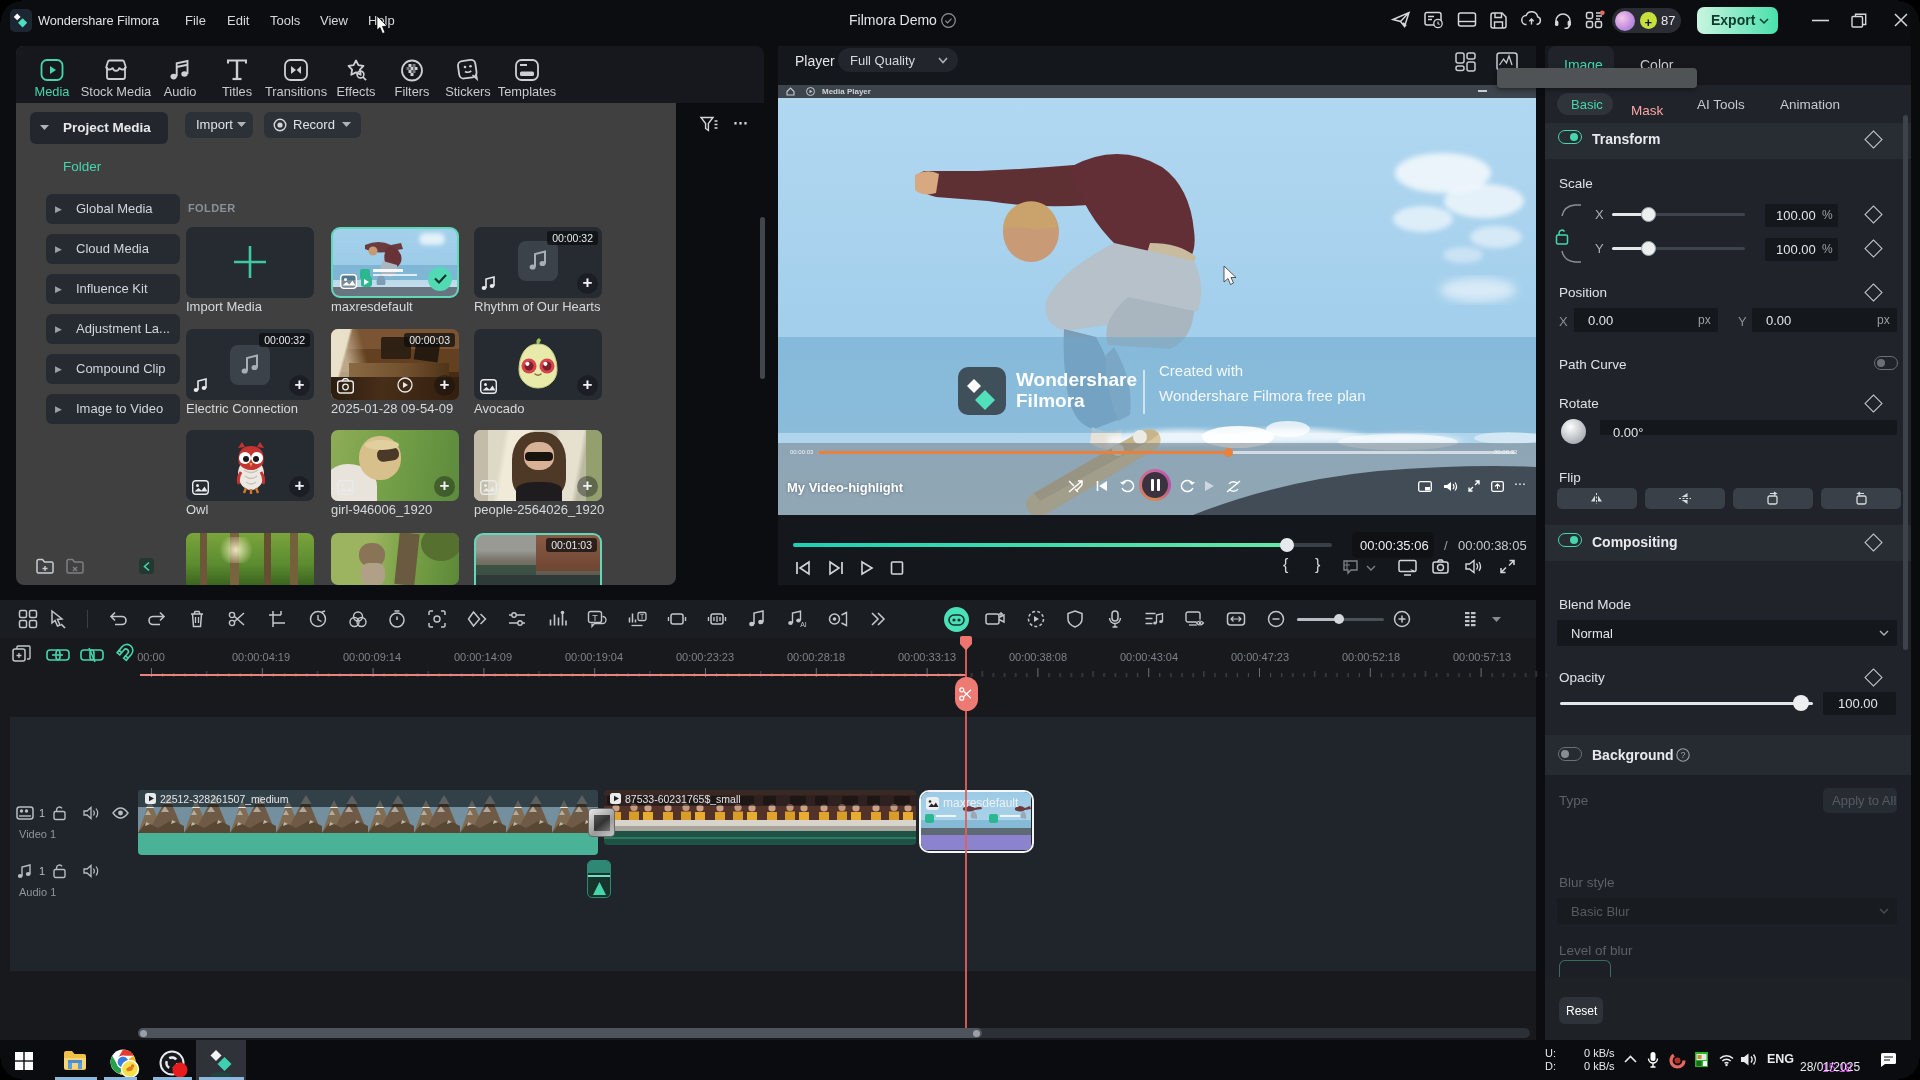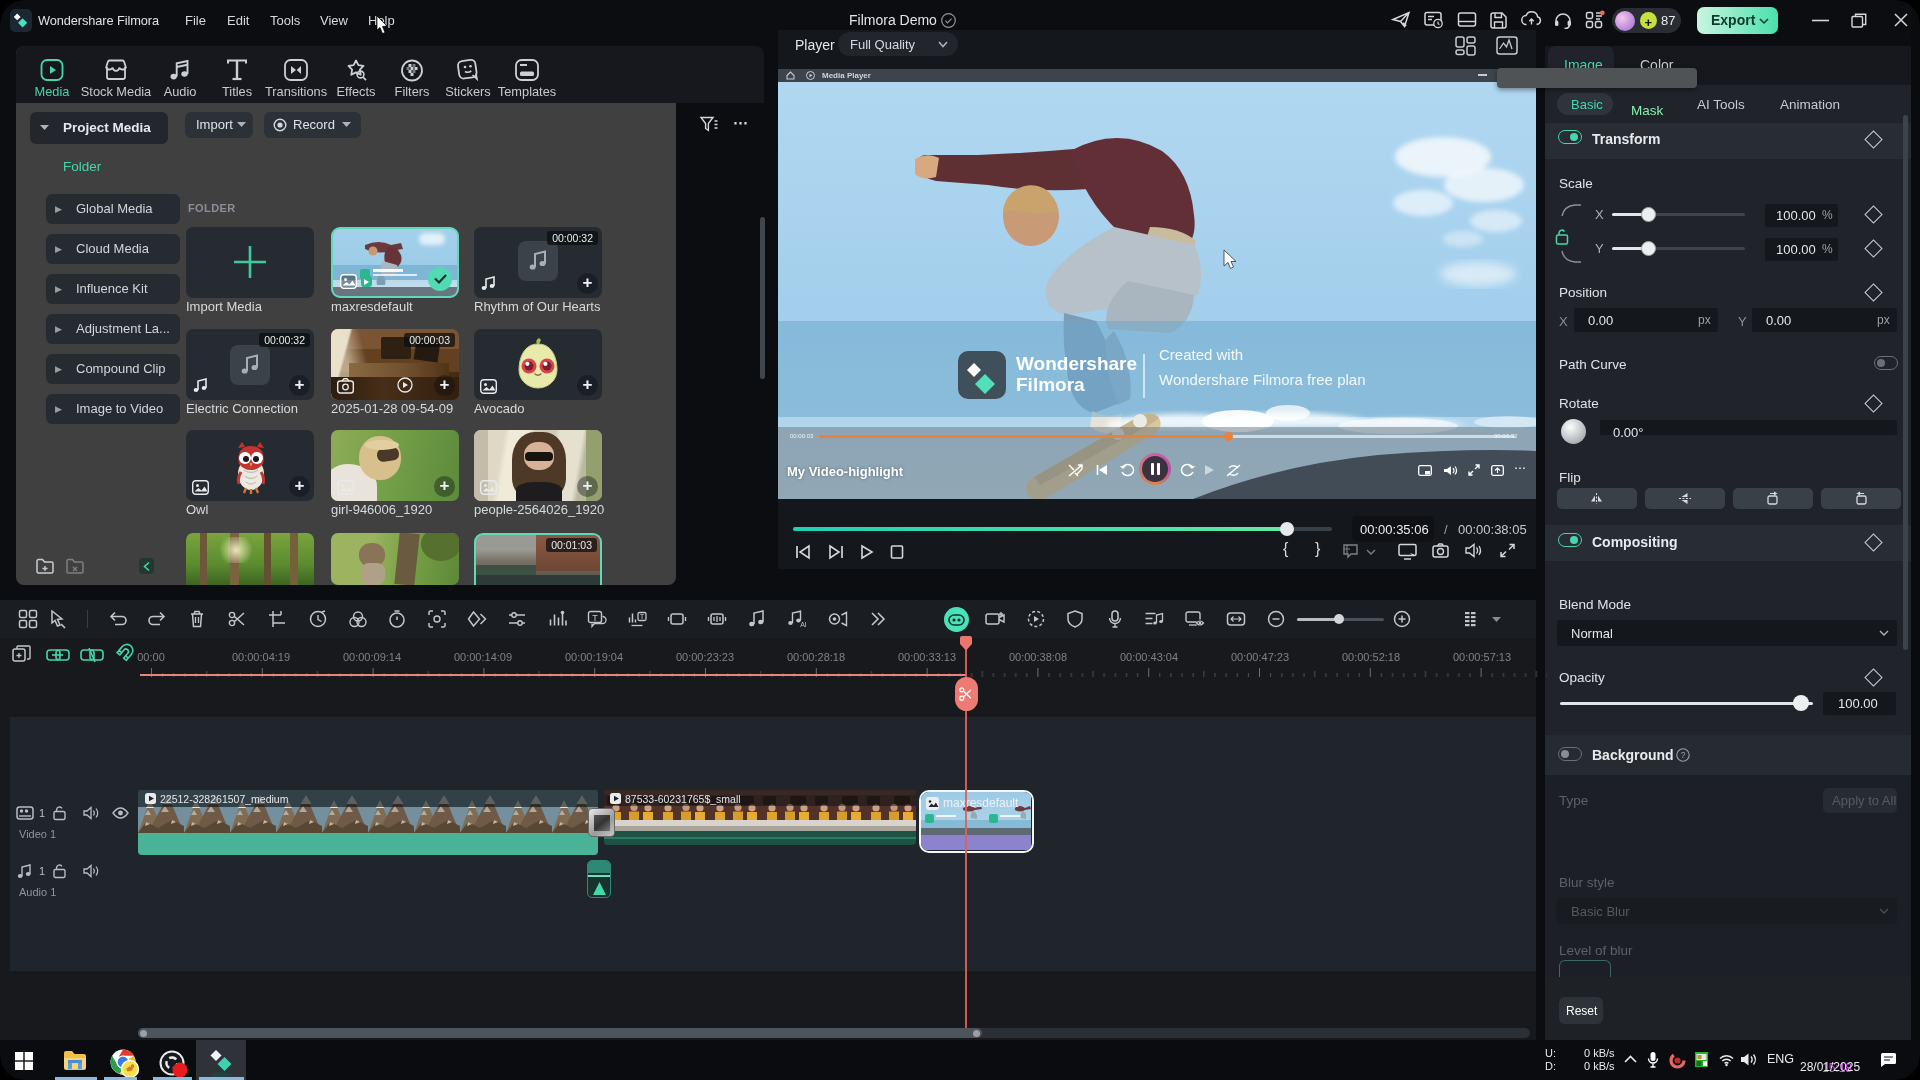--- a/index.html
+++ b/index.html
@@ -20,21 +20,21 @@
 .sbtn{position:absolute;left:30px;width:134px;height:30px;background:#262b31;border-radius:6px;color:#d2d5d9;font-size:13px;line-height:30px}
 .sbtn .car{position:absolute;left:9px;top:0;color:#9aa0a6;font-size:9px}
 .sbtn .lbl{position:absolute;left:30px;top:0}
 
 .tile{position:absolute;width:128px;height:71px;background:#262b32;border-radius:7px}
 .tlabel{position:absolute;color:#d6d9dc;font-size:13px;white-space:nowrap}
 .dur{position:absolute;right:4px;top:4px;background:rgba(10,12,14,.72);color:#e8eaec;font-size:10.5px;padding:1px 5px;border-radius:3px}
 .plus{position:absolute;right:4px;bottom:4px;width:21px;height:21px;color:#f0f2f4;font-size:17px;font-weight:bold;line-height:20px;text-align:center;background:rgba(10,13,16,.38);border-radius:50%}
 .imgico{position:absolute;left:6px;bottom:6px}
 
-#playerpanel{position:absolute;left:778px;top:30px;width:758px;height:539px;background:#14171c}
+#playerpanel{position:absolute;left:778px;top:46px;width:758px;height:539px;background:#14171c}
 
 #rightpanel{position:absolute;left:1545px;top:46px;width:375px;height:994px;background:#20242a}
 .rp-label{position:absolute;color:#dfe2e5;font-size:13.5px;white-space:nowrap}
 .rp-dim{position:absolute;color:#5c6167;font-size:13.5px;white-space:nowrap}
 .inputbox{position:absolute;background:#14171b;border-radius:2px}
 .kf{position:absolute;width:13px;height:13px;border:1.5px solid #c9cdd2;transform:rotate(45deg)}
 
 #timeline{position:absolute;left:0;top:590px;width:1536px;height:450px;background:#17191d}
 #tl-toolbar{position:absolute;left:0;top:10px;width:1536px;height:38px;background:#1a1d22}
 #tl-canvas{position:absolute;left:10px;top:127px;width:1526px;height:254px;background:#20252b}
@@ -681,21 +681,21 @@
 <div id="rightpanel">
 
   <div class="a" style="left:0;top:0;width:375px;height:39px;background:#16181d"></div>
   <div class="a" style="left:3px;top:0px;width:66px;height:39px;background:#20242a;border-radius:8px 8px 0 0"></div>
   <div class="a" style="left:19px;top:11px;color:#46d6ac;font-size:14px">Image</div>
   <div class="a" style="left:95px;top:11px;color:#c6cacf;font-size:14px">Color</div>
 
   <div class="a" style="left:0;top:39px;width:375px;height:38px;background:#20242a"></div>
   <div class="a" style="left:12px;top:47px;width:56px;height:22px;background:#2f343b;border-radius:11px"></div>
   <div class="a" style="left:26px;top:51px;color:#46d6ac;font-size:13px">Basic</div>
-  <div class="a" style="left:86px;top:57px;color:#86efac;font-size:13.5px">Mask</div>
+  <div class="a" style="left:86px;top:57px;color:#fca5a5;font-size:13.5px">Mask</div>
   <div class="a" style="left:152px;top:51px;color:#c6cacf;font-size:13.5px">AI Tools</div>
   <div class="a" style="left:235px;top:51px;color:#c6cacf;font-size:13.5px">Animation</div>
 
   <div class="a" style="left:0;top:77px;width:375px;height:36px;background:#282d34"></div>
   <div class="a" style="left:13px;top:84px;width:24px;height:14px;border:1.5px solid #46d6ac;border-radius:8px">
         <div class="a" style="left:11px;top:1.5px;width:8px;height:8px;background:#46d6ac;border-radius:50%"></div>
       </div>
   <div class="a" style="left:47px;top:85px;color:#e8eaed;font-size:14px;font-weight:bold">Transform</div>
   <div class="kf" style="left:322px;top:87px"></div>
 
@@ -1264,21 +1264,21 @@
       <rect x="2.5" y="10" width="5" height="5" fill="#1a6a1a"></rect>
     </svg>
   <svg class="a" style="left:1718px;top:13px" width="17" height="13">
       <path d="M2 5.5 a9 9 0 0 1 13 0 M4.3 8 a6 6 0 0 1 8.4 0 M6.6 10.3 a3 3 0 0 1 3.8 0" fill="none" stroke="#e8eaec" stroke-width="1.5"></path>
       <circle cx="8.5" cy="12" r="1.2" fill="#e8eaec"></circle>
     </svg>
   <svg class="a" style="left:1740px;top:12px" width="18" height="15">
       <path d="M1 5h3l4.5-3.5v12L4 10H1z" fill="#e8eaec"></path>
       <path d="M11 4.5a5 5 0 0 1 0 6M13.5 2.5a8 8 0 0 1 0 10" fill="none" stroke="#e8eaec" stroke-width="1.4"></path>
     </svg>
-  <div class="a" style="left:1767px;top:12px;color:#e8eaec;font-size:12.5px;font-weight:normal">ENG</div>
+  <div class="a" style="left:1767px;top:12px;color:#e8eaec;font-size:12.5px;font-weight:bold">ENG</div>
   <div class="a" style="left:1802px;top:21px;width:50px;color:#d946ef;font-size:12px;text-align:right">15:18</div>
   <div class="a" style="left:1800px;top:20px;width:62px;color:#e8eaec;font-size:12px">28/01/2025</div>
   <svg class="a" style="left:1880px;top:12px" width="17" height="15">
       <path d="M1 2.5 a1.5 1.5 0 0 1 1.5-1.5 h12 a1.5 1.5 0 0 1 1.5 1.5 v8 a1.5 1.5 0 0 1 -1.5 1.5 h-9.5 l-4 3z" fill="#fff"></path>
       <path d="M4 5h9M4 8h6" stroke="#0a0c0f" stroke-width="1.2"></path>
     </svg>
 </div>
 
 <div class="corner" style="left:0;top:0;--cx:22px;--cy:22px"></div>
 <div class="corner" style="right:0;top:0;--cx:0px;--cy:22px"></div>

